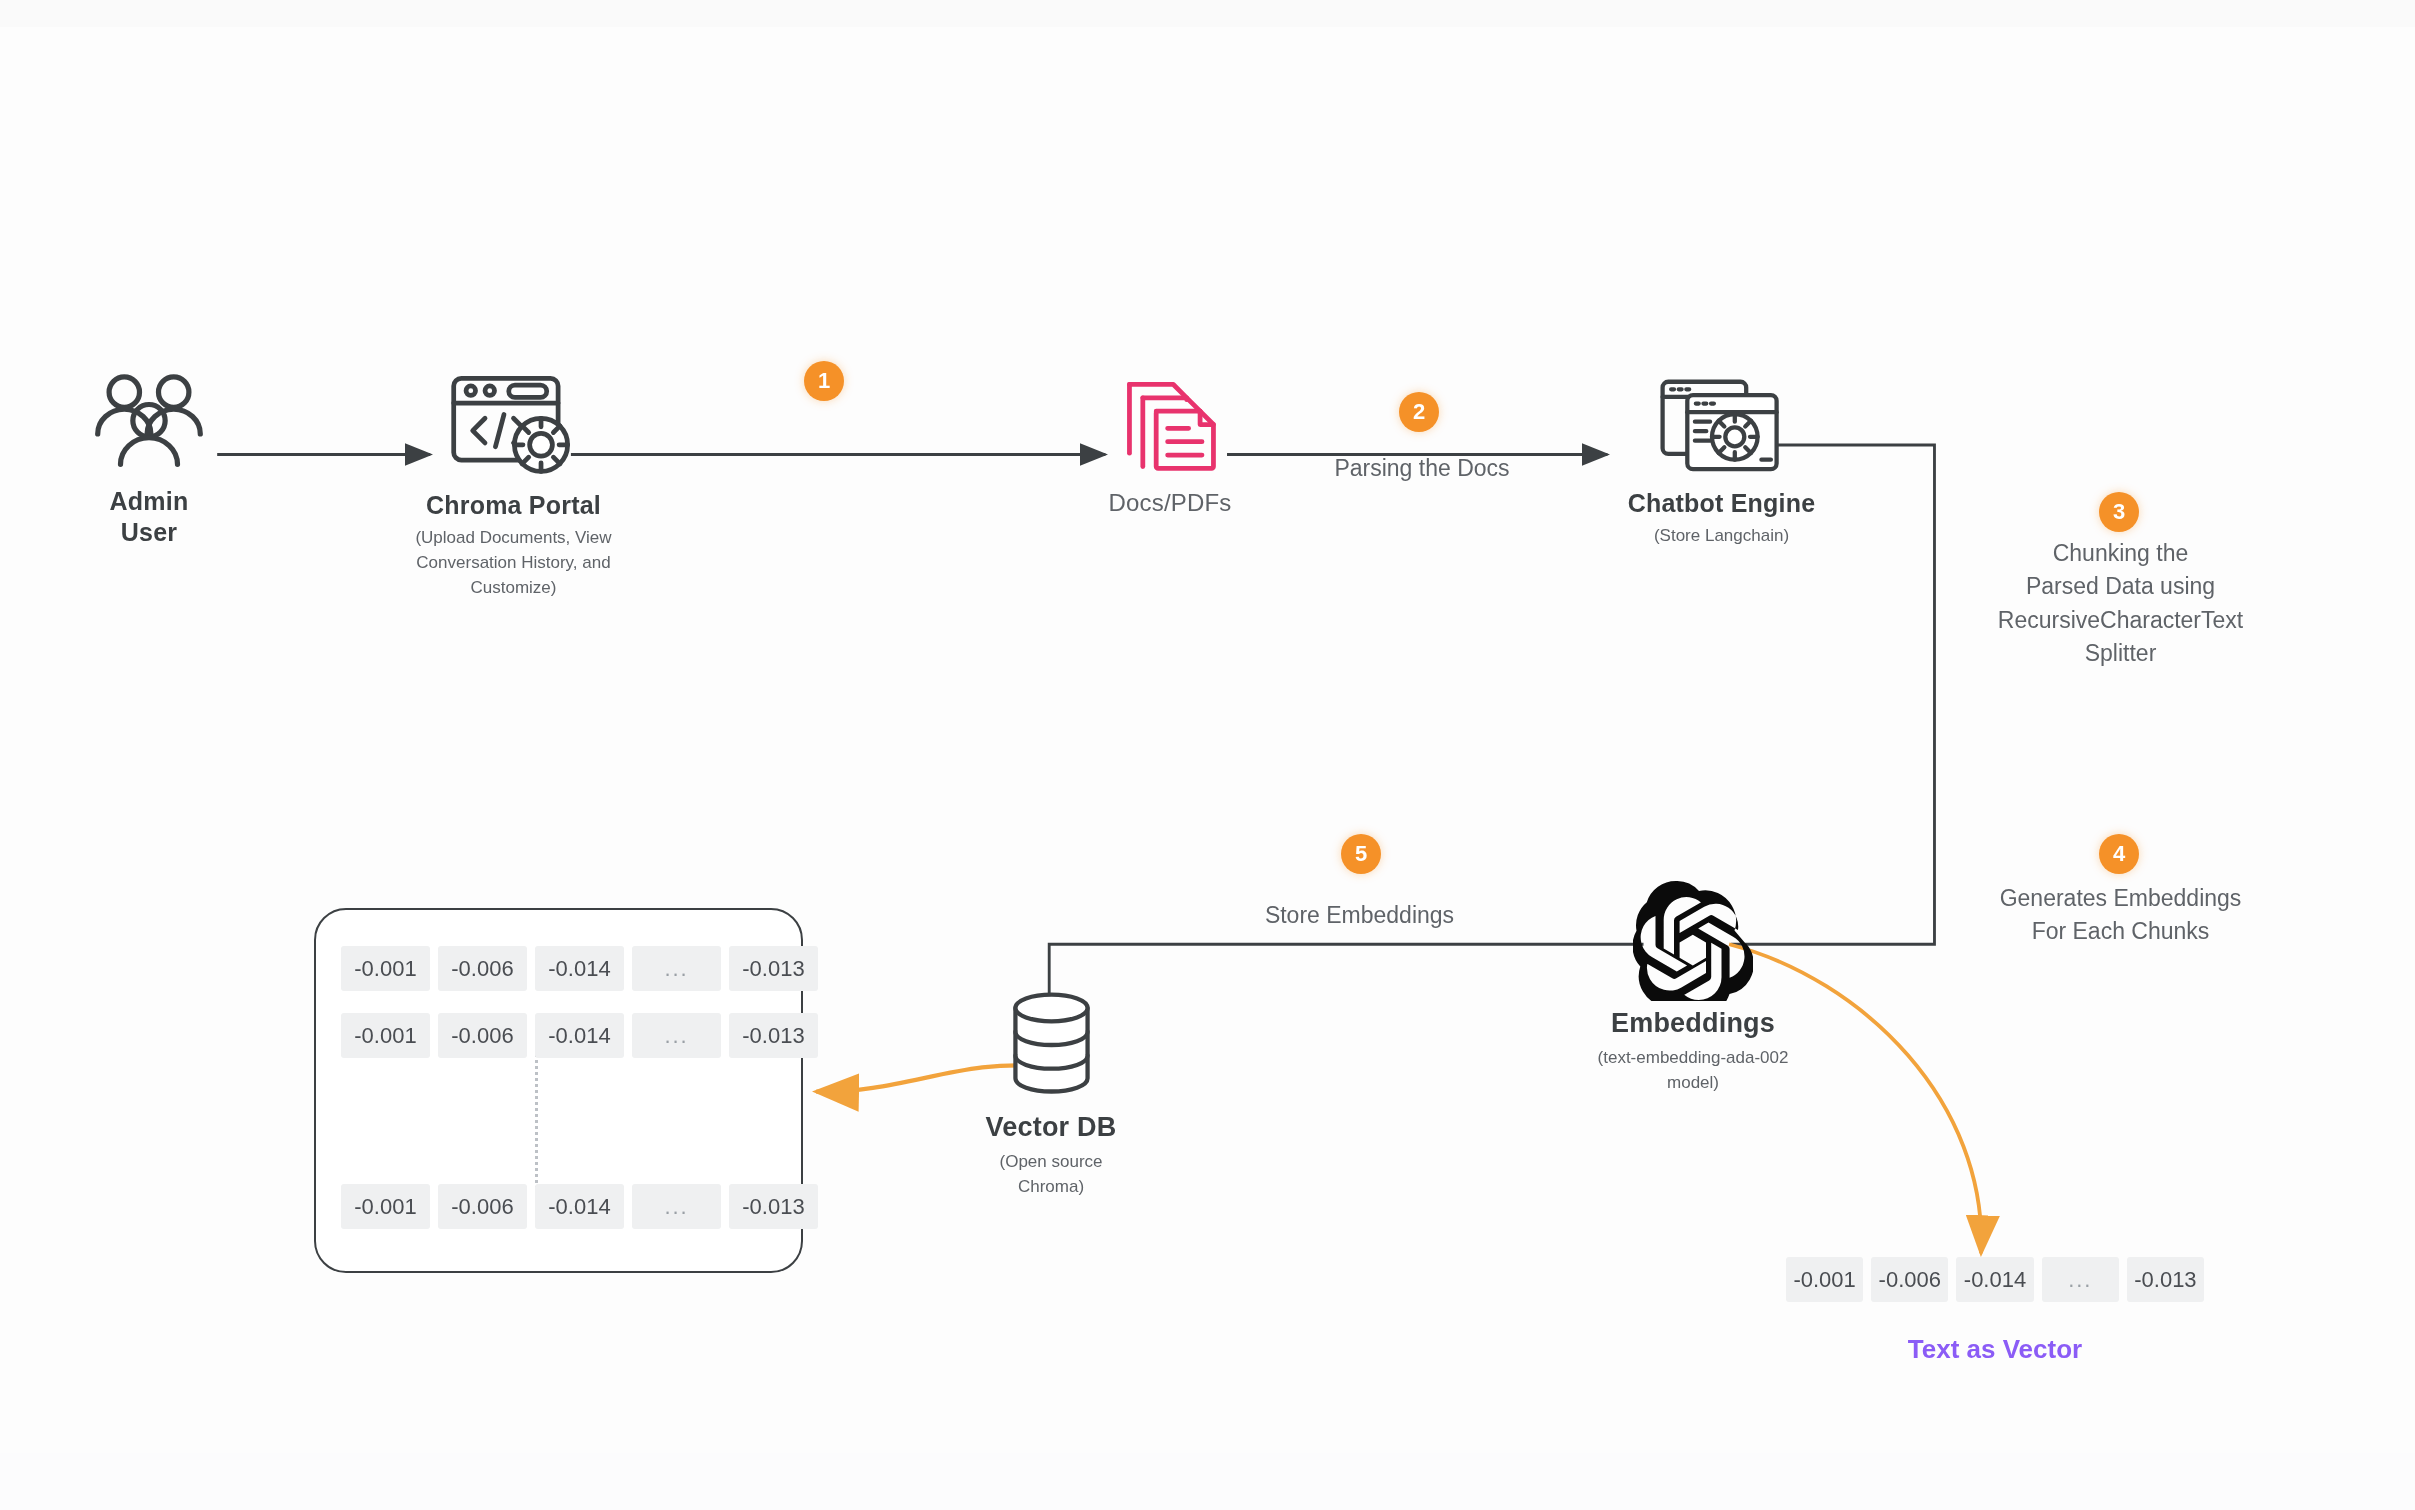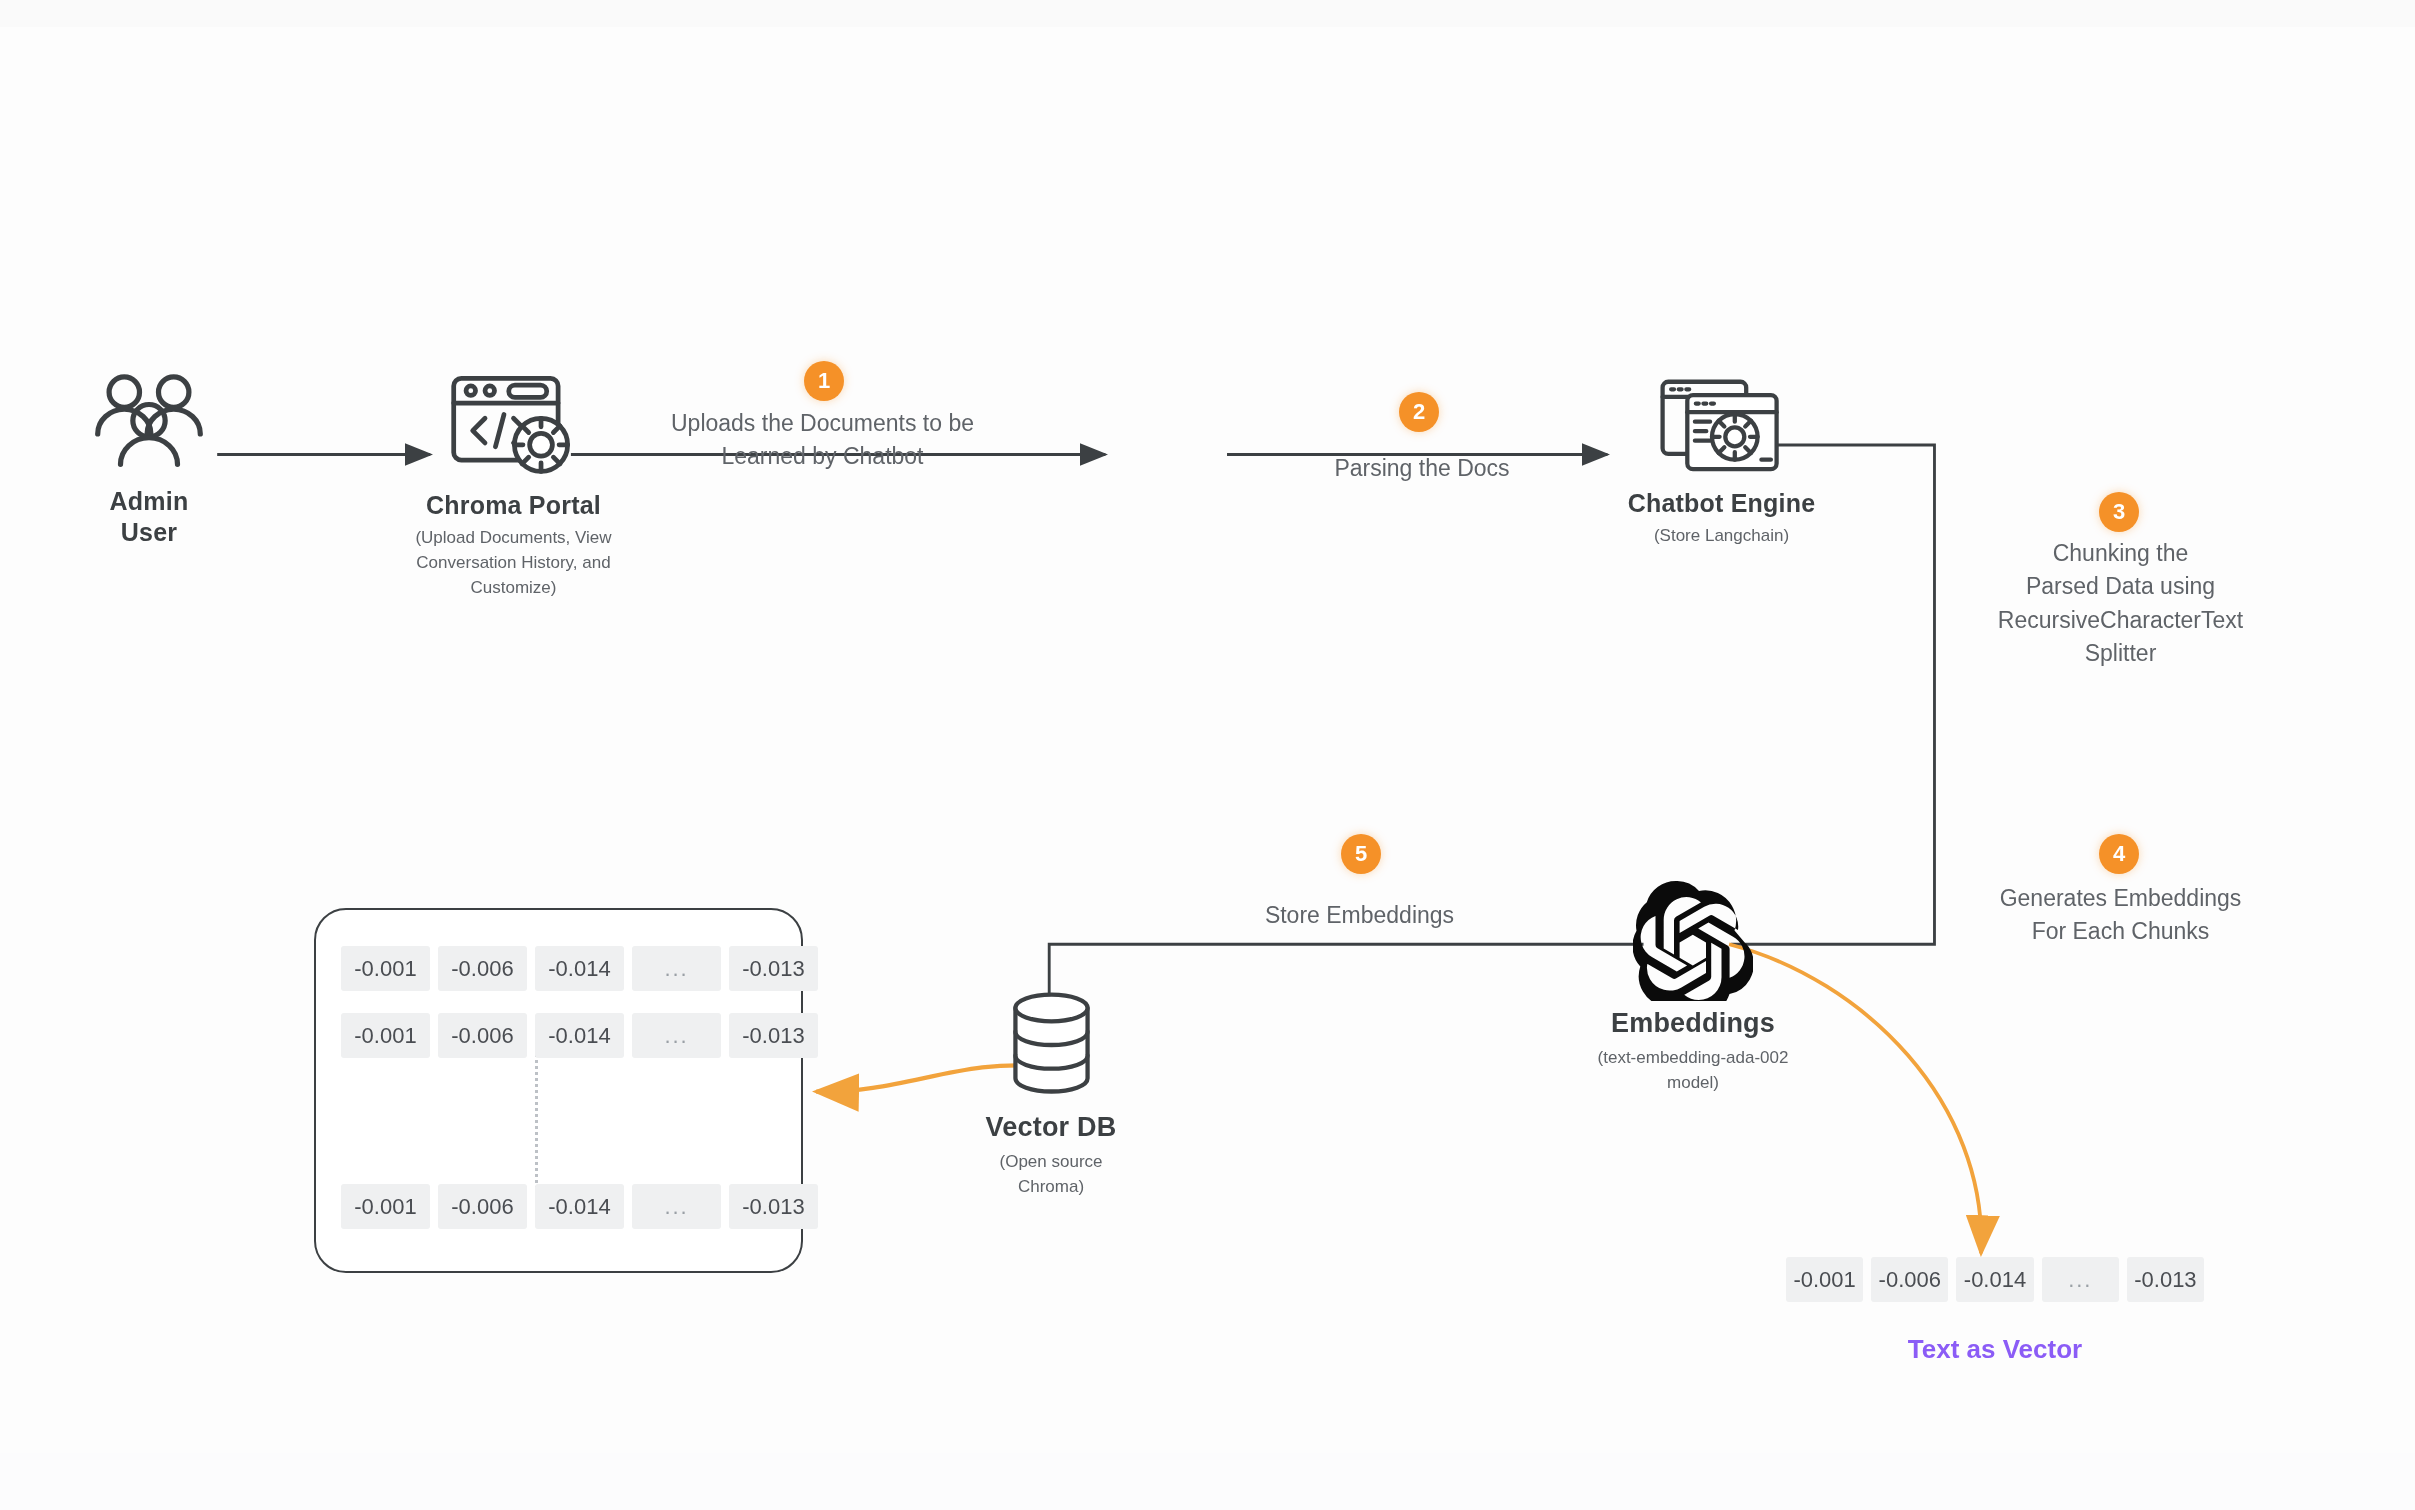--- a/index.html
+++ b/index.html
@@ -124,20 +124,36 @@
                    M84,62 l7,7 M117,95 l7,7 M124,62 l-7,7 M91,95 l-7,7"></path>
         </g>
       </svg>
     </div>
     <div class="title">Chroma Portal</div>
     <div class="subtitle" style="white-space:pre-line;">(Upload Documents, View
 Conversation History, and
 Customize)</div>
   </div>
 
+  <div class="node" style="left:1075px; top:373px; width:190px;">
+    <div class="icon-wrap" style="height:105px;">
+      <svg width="105" height="105" viewBox="0 0 110 110">
+        <g fill="none" stroke="#e8336d" stroke-width="5" stroke-linecap="round" stroke-linejoin="round">
+          <path d="M12,12 h46 l14,14 v2"></path>
+          <path d="M12,12 v72"></path>
+          <path d="M26,26 h46 l14,14 v2"></path>
+          <path d="M26,26 v72"></path>
+          <path d="M40,40 h46 l14,14 v44 a2,2 0 0 1 -2,2 h-56 a2,2 0 0 1 -2,-2 v-56 a2,2 0 0 1 2,-2 z"></path>
+          <path d="M86,40 v14 h14"></path>
+          <path d="M52,58 h22 M52,72 h36 M52,86 h36"></path>
+        </g>
+      </svg>
+    </div>
+    <div class="title" style="font-weight:normal;font-size:24px;color:#5f6368;">Docs/PDFs</div>
+  </div>
 
   <div class="node" style="left:1579px; top:371px; width:285px;">
     <div class="icon-wrap" style="height:107px;">
       <svg width="133" height="105" viewBox="0 0 140 110">
         <g fill="none" stroke="#3c4043" stroke-width="4.5" stroke-linecap="round" stroke-linejoin="round">
           <path d="M14,10 h76 a6,6 0 0 1 6,6 v64 a6,6 0 0 1 -6,6 h-76 a6,6 0 0 1 -6,-6 v-64 a6,6 0 0 1 6,-6 z"></path>
           <path d="M8,26 h88"></path>
           <path d="M17,18 h3 M25,18 h3 M33,18 h3"></path>
         </g>
         <g fill="#ffffff" stroke="#3c4043" stroke-width="4.5" stroke-linecap="round" stroke-linejoin="round">
@@ -223,22 +239,20 @@
       <div class="vec-cell">-0.001</div>
       <div class="vec-cell">-0.006</div>
       <div class="vec-cell">-0.014</div>
       <div class="vec-cell dots">...</div>
       <div class="vec-cell">-0.013</div>
     </div>
     <div class="plain-label" style="margin-top:28.5px;font-size:26px;">Text as Vector</div>
   </div>
 
   <div class="badge" style="left:804px; top:361px;">1</div>
-  <div class="step-text" style="left:623px; top:407px; width:399px; white-space:pre-line;">Uploads the Documents to be
-Learned by Chatbot</div>
 
   <div class="badge" style="left:1399px; top:392px;">2</div>
   <div class="step-text" style="left:1265px; top:452px; width:314px; white-space:pre-line;">Parsing the Docs</div>
 
   <div class="badge" style="left:2099px; top:492px;">3</div>
   <div class="step-text" style="left:1959px; top:537px; width:323px; white-space:pre-line;">Chunking the
 Parsed Data using
 RecursiveCharacterText
 Splitter</div>
 

